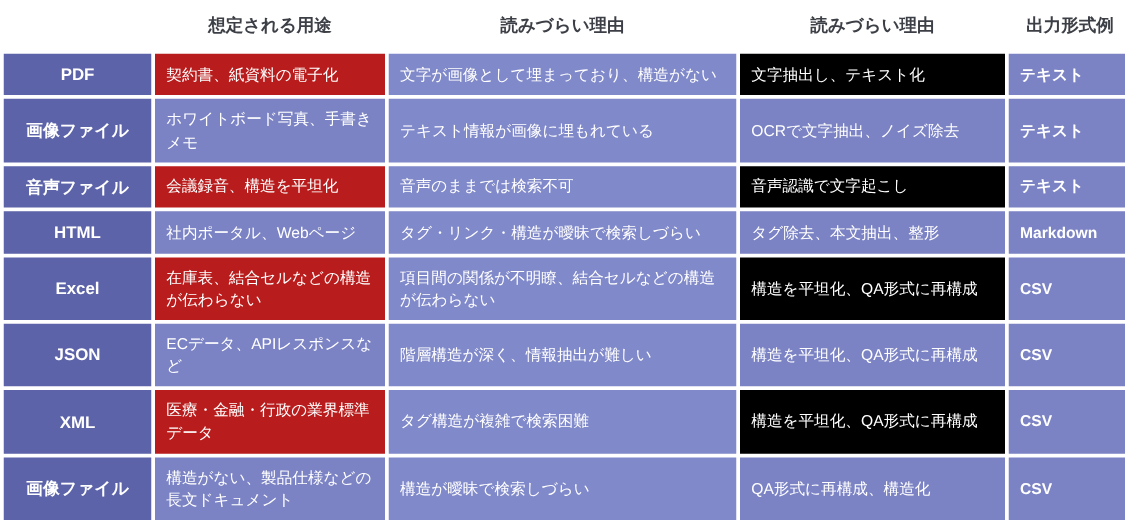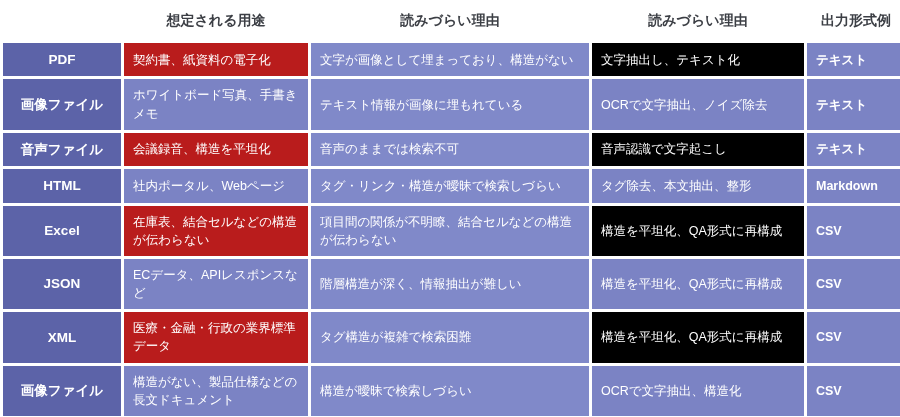--- a/index.html
+++ b/index.html
@@ -148,18 +148,18 @@
         <td class="rowhead">XML</td>
         <td class="purpose">医療・金融・行政の業界標準データ</td>
         <td class="reason">タグ構造が複雑で検索困難</td>
         <td class="prep">構造を平坦化、QA形式に再構成</td>
         <td class="out">CSV</td>
       </tr>
       <tr class="alt">
         <td class="rowhead">画像ファイル</td>
         <td class="purpose">構造がない、製品仕様などの長文ドキュメント</td>
         <td class="reason">構造が曖昧で検索しづらい</td>
-        <td class="prep">OCRで文字抽出、構造化</td>
+        <td class="prep">QA形式に再構成、構造化</td>
         <td class="out">CSV</td>
       </tr>
     </tbody>
   </table>
 </div>
 
 </body></html>

